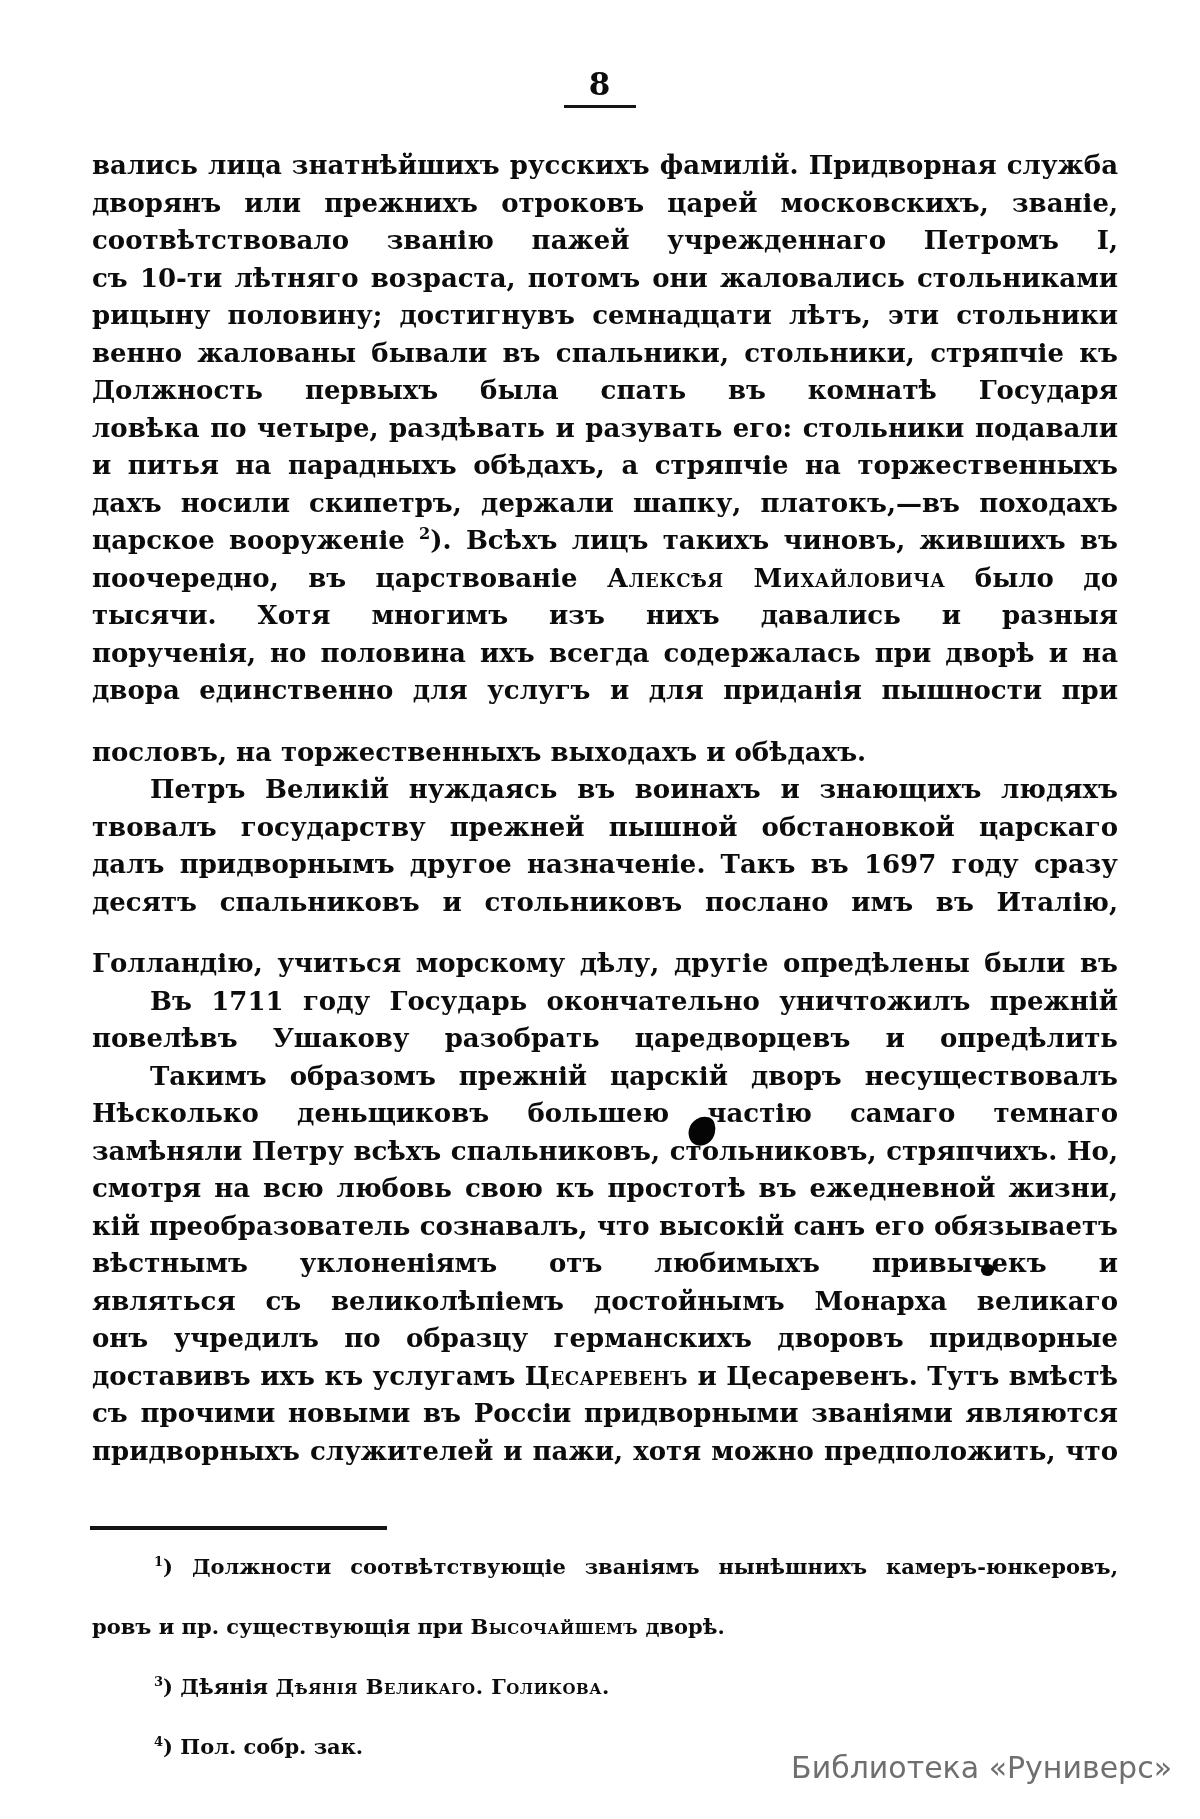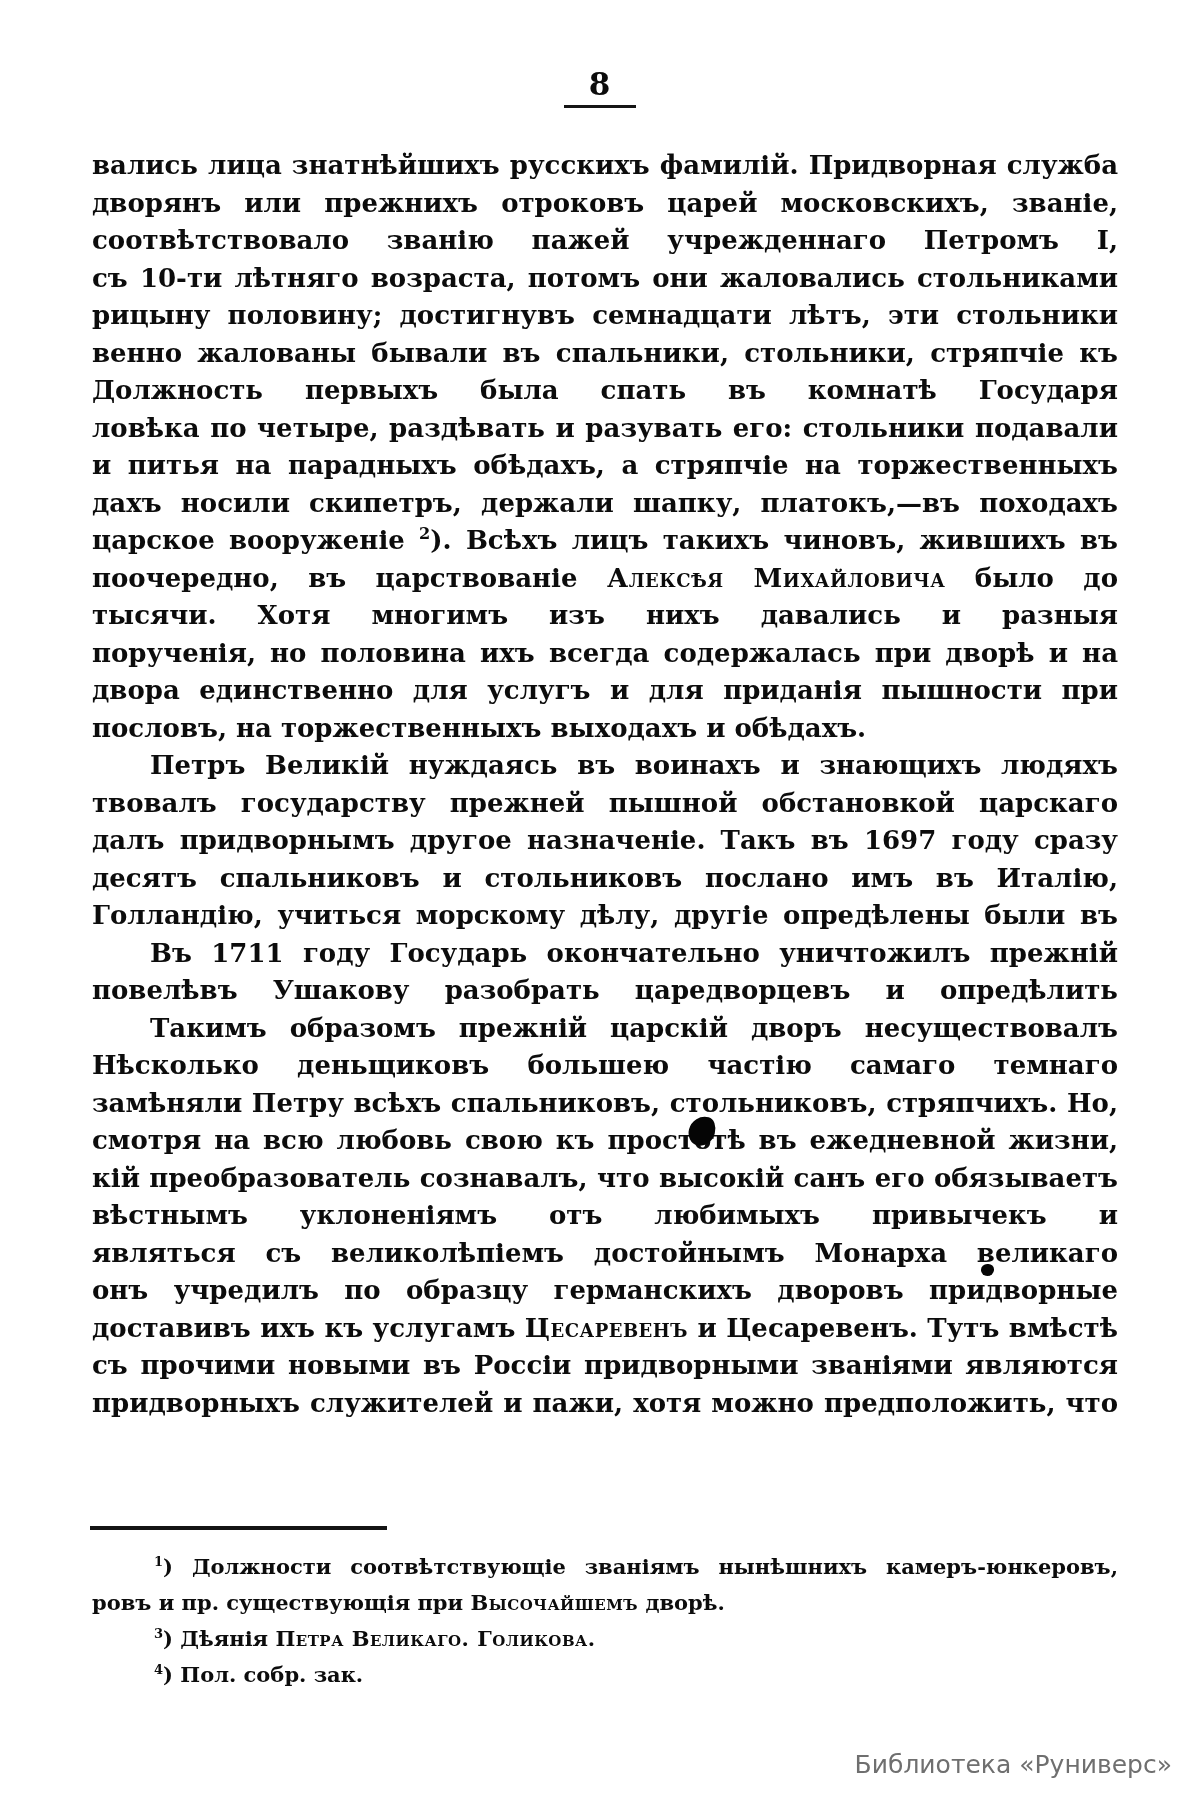--- a/index.html
+++ b/index.html
@@ -35,21 +35,21 @@
     text-align: justify;
   }
   .line {
     height: 37.5px;
     line-height: 37.5px;
     overflow: hidden;
     text-align: justify;
     text-align-last: justify;
     white-space: normal;
   }
-  .line.nj { text-align-last: left; }
+  .line.nj { text-align-last: left; margin-top: 24px; }
   .line.ind { text-indent: 58px; }
   .sup { font-size: 0.62em; vertical-align: super; line-height: 0; }
   .sc  { font-variant: small-caps; letter-spacing: 0.5px; }
   .it  { }
   .footnote-rule {
     position: absolute;
     left: 90px; top: 1526px;
     width: 297px; height: 4px;
     background: #141414;
   }
@@ -62,21 +62,21 @@
   }
   .footnotes .line {
     height: 36px;
     line-height: 36px;
   }
   .footnotes .line.ind { text-indent: 62px; }
   .watermark {
     position: absolute;
     right: 28px; top: 1750px;
     font-family: "DejaVu Sans", "Liberation Sans", sans-serif;
-    font-size: 25px;
+    font-size: 30px;
     color: #6f6f6f;
     font-weight: normal;
   }
   .ink-blob {
     position: absolute;
     left: 689px; top: 1116px;
     width: 26px; height: 30px;
     background: #050505;
     border-radius: 62% 38% 55% 45% / 55% 48% 52% 45%;
     transform: rotate(14deg);
@@ -134,21 +134,21 @@
       <div class="line"><span>доставивъ ихъ къ услугамъ </span><span class="sc">Цесаревенъ</span><span> и Цесаревенъ. Тутъ вмѣстѣ</span></div>
       <div class="line"><span>съ прочими новыми въ Россіи придворными званіями являются въ силѣ</span></div>
       <div class="line"><span>придворныхъ служителей и пажи, хотя можно предположить, что пажи</span></div>
     </div>
 
   <div class="footnote-rule"></div>
 
   <div class="footnotes" id="footnotes">
       <div class="line ind"><span class="sup">1</span><span>) Должности соотвѣтствующіе званіямъ нынѣшнихъ камеръ-юнкеровъ, камерге-</span></div>
       <div class="line nj"><span>ровъ и пр. существующія при </span><span class="sc">Высочайшемъ</span><span> дворѣ.</span></div>
-      <div class="line nj ind"><span class="sup">3</span><span>) Дѣянія </span><span class="sc">Петра Великаго. Голикова.</span></div>
+      <div class="line nj ind"><span class="sup">3</span><span>) Дѣянія </span><span class="sc">Дѣянія Великаго. Голикова.</span></div>
       <div class="line nj ind"><span class="sup">4</span><span>) Пол. собр. зак.</span></div>
     </div>
 
   <div class="ink-blob"></div>
   <div class="ink-dot"></div>
 
   <div class="watermark">Библиотека «Руниверс»</div>
 
 </div>
 

